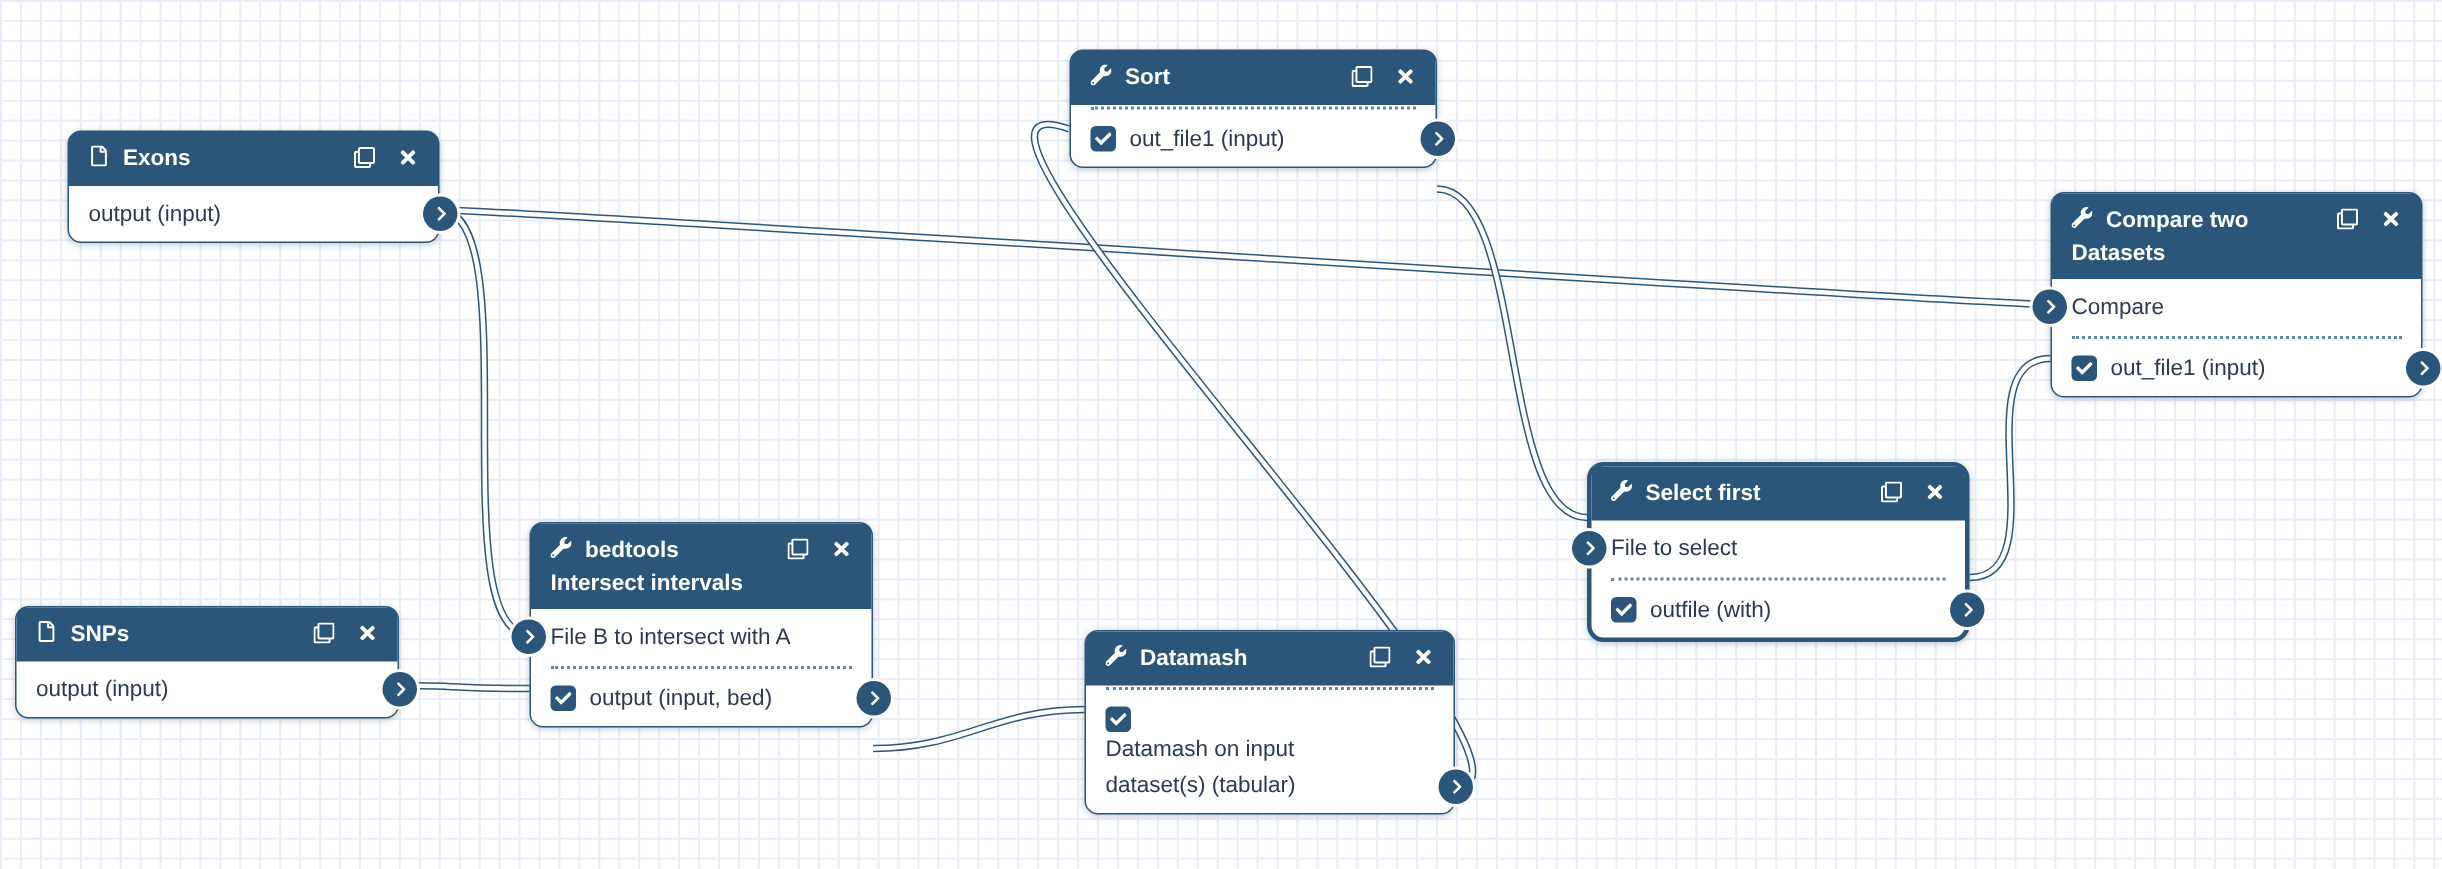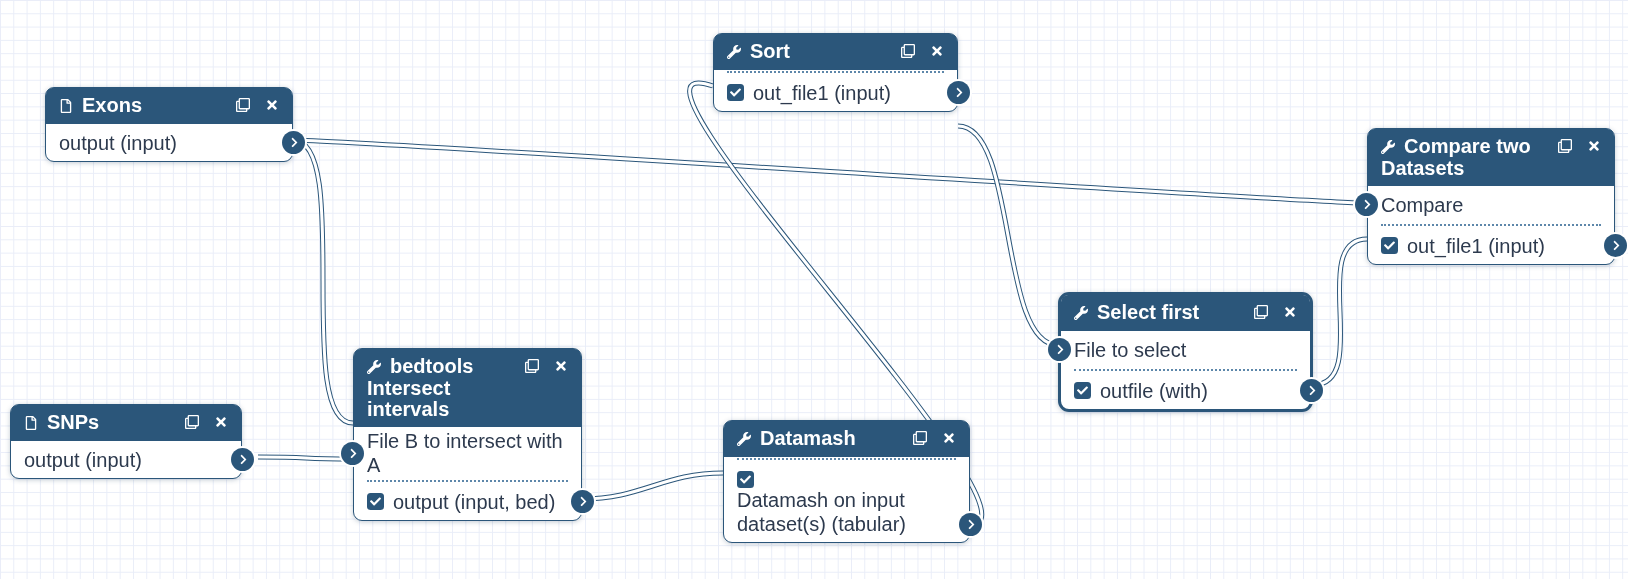--- a/index.html
+++ b/index.html
@@ -25,21 +25,21 @@
   svg.edges{ position:absolute; left:0; top:0; width:1628px; height:579px; }
   .edge-outer{ fill:none; stroke:var(--primary); stroke-width:5; }
   .edge-inner{ fill:none; stroke:#fff; stroke-width:3; }
 
   .node{
     position:absolute;
     background:#fff;
     border:1.5px solid var(--primary);
     border-radius:9px;
     box-shadow:0 1px 5px rgba(40,70,100,.28);
-    font-size:20px;
+    font-size:15px;
     color:var(--text);
   }
   .node.selected{ border-width:3px; border-radius:11px; }
 
   .node-header{
     position:relative;
     background:var(--primary);
     color:#fff;
     font-weight:700;
     line-height:21px;
@@ -129,21 +129,21 @@
           </span></div>
         <div class="row">
           <span class="label">output (input)</span>
           <span class="terminal out">
             <svg viewBox="0 0 320 512">
               <path fill="#fff" d="M285.476 272.971L91.132 467.314c-9.373 9.373-24.569 9.373-33.941 0l-22.667-22.667c-9.357-9.357-9.375-24.522-.04-33.901L188.505 256 34.484 101.255c-9.335-9.379-9.317-24.544.04-33.901l22.667-22.667c9.373-9.373 24.569-9.373 33.941 0L285.475 239.03c9.373 9.372 9.373 24.568.001 33.941z"></path>
             </svg>
           </span>
         </div>
       </div>
-      <div class="node" style="left: 10px; top: 404px; width: 232px;">
+      <div class="node" style="left: 10px; top: 404px; width: 256px;">
         <div class="node-header"><span class="hicon"><svg viewBox="0 0 384 512">
               <path fill="#fff" d="M369.9 97.9L286 14C277 5 264.8-.1 252.1-.1H48C21.5 0 0 21.5 0 48v416c0 26.5 21.5 48 48 48h288c26.5 0 48-21.5 48-48V131.9c0-12.7-5.1-25-14.1-34zM332.1 128H256V51.9l76.1 76.1zM48 464V48h160v104c0 13.3 10.7 24 24 24h104v288H48z"></path>
             </svg></span><span class="title">SNPs</span><span class="hbtns">
             <span class="hbtn"><svg viewBox="0 0 512 512">
                 <path fill="#fff" d="M464 0H144c-26.51 0-48 21.49-48 48v48H48c-26.51 0-48 21.49-48 48v320c0 26.51 21.49 48 48 48h320c26.51 0 48-21.49 48-48v-48h48c26.51 0 48-21.49 48-48V48c0-26.51-21.49-48-48-48zM362 464H54a6 6 0 0 1-6-6V150a6 6 0 0 1 6-6h42v224c0 26.51 21.49 48 48 48h224v42a6 6 0 0 1-6 6zm96-96H150a6 6 0 0 1-6-6V54a6 6 0 0 1 6-6h308a6 6 0 0 1 6 6v308a6 6 0 0 1-6 6z"></path>
               </svg></span>
             <span class="hbtn"><svg viewBox="0 0 352 512">
                 <path fill="#fff" d="M242.72 256l100.07-100.07c12.28-12.28 12.28-32.19 0-44.48l-22.24-22.24c-12.28-12.28-32.19-12.28-44.48 0L176 189.28 75.93 89.21c-12.28-12.28-32.19-12.28-44.48 0L9.21 111.45c-12.28 12.28-12.28 32.19 0 44.48L109.28 256 9.21 356.07c-12.28 12.28-12.28 32.19 0 44.48l22.24 22.24c12.28 12.28 32.2 12.28 44.48 0L176 322.72l100.07 100.07c12.28 12.28 32.2 12.28 44.48 0l22.24-22.24c12.28-12.28 12.28-32.19 0-44.48L242.72 256z"></path>
               </svg></span>
           </span></div>
@@ -237,21 +237,21 @@
           </span>
           <span class="label">Datamash on input
 dataset(s) (tabular)</span>
           <span class="terminal out">
             <svg viewBox="0 0 320 512">
               <path fill="#fff" d="M285.476 272.971L91.132 467.314c-9.373 9.373-24.569 9.373-33.941 0l-22.667-22.667c-9.357-9.357-9.375-24.522-.04-33.901L188.505 256 34.484 101.255c-9.335-9.379-9.317-24.544.04-33.901l22.667-22.667c9.373-9.373 24.569-9.373 33.941 0L285.475 239.03c9.373 9.372 9.373 24.568.001 33.941z"></path>
             </svg>
           </span>
         </div>
       </div>
-      <div class="node selected" style="left: 1058px; top: 292px; width: 255px;">
+      <div class="node selected" style="left: 1058px; top: 308px; width: 255px;">
         <div class="node-header"><span class="hicon"><svg viewBox="0 0 512 512">
               <path fill="#fff" d="M507.73 109.1c-2.24-9.03-13.54-12.09-20.12-5.51l-74.36 74.36-67.88-11.31-11.31-67.88 74.36-74.36c6.62-6.62 3.43-17.9-5.66-20.16-47.38-11.74-99.55.91-136.58 37.93-39.64 39.64-50.55 97.1-34.05 147.2L18.74 402.76c-24.99 24.99-24.99 65.51 0 90.5 24.99 24.99 65.51 24.99 90.5 0l213.21-213.21c50.12 16.71 107.47 5.68 147.37-34.22 37.07-37.07 49.7-89.32 37.91-136.73zM64 472c-13.25 0-24-10.75-24-24 0-13.26 10.75-24 24-24s24 10.74 24 24c0 13.25-10.75 24-24 24z"></path>
             </svg></span><span class="title">Select first</span><span class="hbtns">
             <span class="hbtn"><svg viewBox="0 0 512 512">
                 <path fill="#fff" d="M464 0H144c-26.51 0-48 21.49-48 48v48H48c-26.51 0-48 21.49-48 48v320c0 26.51 21.49 48 48 48h320c26.51 0 48-21.49 48-48v-48h48c26.51 0 48-21.49 48-48V48c0-26.51-21.49-48-48-48zM362 464H54a6 6 0 0 1-6-6V150a6 6 0 0 1 6-6h42v224c0 26.51 21.49 48 48 48h224v42a6 6 0 0 1-6 6zm96-96H150a6 6 0 0 1-6-6V54a6 6 0 0 1 6-6h308a6 6 0 0 1 6 6v308a6 6 0 0 1-6 6z"></path>
               </svg></span>
             <span class="hbtn"><svg viewBox="0 0 352 512">
                 <path fill="#fff" d="M242.72 256l100.07-100.07c12.28-12.28 12.28-32.19 0-44.48l-22.24-22.24c-12.28-12.28-32.19-12.28-44.48 0L176 189.28 75.93 89.21c-12.28-12.28-32.19-12.28-44.48 0L9.21 111.45c-12.28 12.28-12.28 32.19 0 44.48L109.28 256 9.21 356.07c-12.28 12.28-12.28 32.19 0 44.48l22.24 22.24c12.28 12.28 32.2 12.28 44.48 0L176 322.72l100.07 100.07c12.28 12.28 32.2 12.28 44.48 0l22.24-22.24c12.28-12.28 12.28-32.19 0-44.48L242.72 256z"></path>
               </svg></span>
           </span></div>

